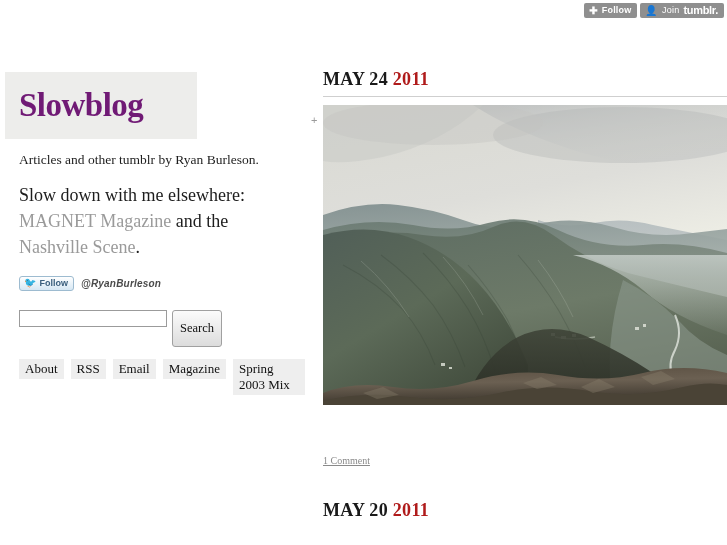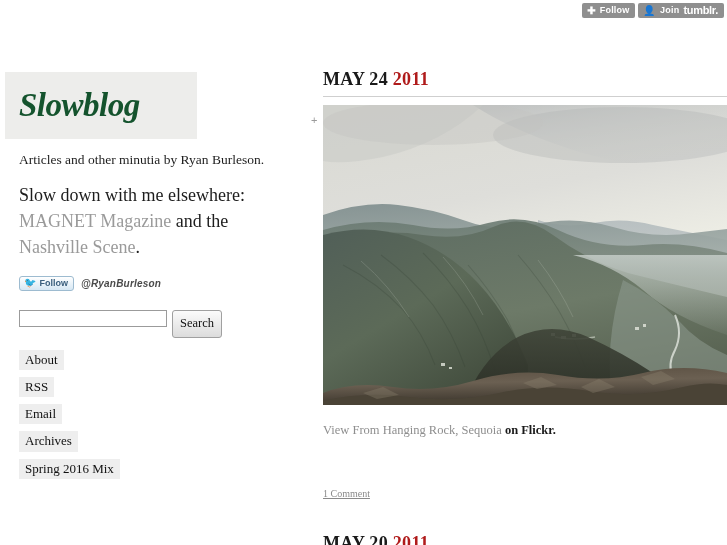--- a/index.html
+++ b/index.html
@@ -49,21 +49,21 @@
     line-height: 1;
     display: inline-block;
     color: #ffffff;
   }
   .tumblr-btn .tword {
     font-size: 11px;
     font-weight: bold;
     letter-spacing: -.3px;
   }
   .tumblr-btn .jword {
-    font-weight: bold;
+    font-weight: normal;
     font-size: 9px;
   }
 
   
   .page {
     position: absolute;
     top: 0; left: 0;
     width: 727px;
     height: 545px;
   }
@@ -79,24 +79,23 @@
     background: #ededeb;
     width: 192px;
     height: 67px;
     display: flex;
     align-items: center;
     padding-left: 14px;
     box-sizing: border-box;
   }
   .logo-text {
     font-family: "Liberation Serif", serif;
-    font-style: italic;
     font-weight: bold;
     font-size: 33px;
-    color: #14532d;
+    color: #701a75;
     letter-spacing: -.5px;
     line-height: 1;
   }
   .sidebar-body {
     padding-left: 14px;
     padding-top: 12px;
   }
   .tagline {
     font-size: 13.5px;
     color: #1d1d1d;
@@ -165,37 +164,37 @@
     height: 17px;
     box-sizing: border-box;
     border: 1px solid #9b9b9b;
     background: #ffffff;
     font-family: "Liberation Serif", serif;
     font-size: 11px;
     padding: 0 3px;
     outline: none;
   }
   .search-btn {
-    height: 28px;
+    height: 37px;
     box-sizing: border-box;
     padding: 0 7px;
     border: 1px solid #a0a0a0;
     border-radius: 3px;
     background: linear-gradient(#fbfbfb, #dcdcdc);
     font-family: "Liberation Serif", serif;
     font-size: 12.5px;
     color: #111111;
     cursor: pointer;
     line-height: 1;
   }
 
   
   .nav-list {
     display: flex;
-    flex-direction: column;
+    flex-direction: row;
     align-items: flex-start;
     gap: 7px;
   }
   .nav-link {
     background: #eeeeee;
     color: #111111;
     font-size: 13px;
     text-decoration: none;
     padding: 2px 6px;
     display: inline-block;
@@ -289,43 +288,43 @@
       <span class="tword">tumblr.</span>
     </div>
   </div>
 
   <div class="sidebar">
     <div class="logo-block">
       <span class="logo-text">Slowblog</span>
     </div>
 
     <div class="sidebar-body">
-      <p class="tagline">Articles and other minutia by Ryan Burleson.</p>
+      <p class="tagline">Articles and other tumblr by Ryan Burleson.</p>
 
       <p class="elsewhere"><span>Slow down with me elsewhere: </span><a class="glink" href="#">MAGNET Magazine</a><span> and the </span><a class="glink" href="#">Nashville Scene</a><span>.</span></p>
 
       <div class="twitter-row">
         <span class="tw-follow">
           <span class="tw-bird">🐦</span>
           <span>Follow</span>
         </span>
         <span class="tw-handle">@RyanBurleson</span>
       </div>
 
       <div class="search-row">
         <input class="search-input" type="text" placeholder="" style="">
         <button class="search-btn">Search</button>
       </div>
 
       <div class="nav-list">
         <a class="nav-link" href="#">About</a>
         <a class="nav-link" href="#">RSS</a>
         <a class="nav-link" href="#">Email</a>
-        <a class="nav-link" href="#">Archives</a>
-        <a class="nav-link" href="#">Spring 2016 Mix</a>
+        <a class="nav-link" href="#">Magazine</a>
+        <a class="nav-link" href="#">Spring 2003 Mix</a>
       </div>
     </div>
   </div>
 
   <div class="main">
 
     <h2 class="post-date"><span>MAY 24</span>
       <span class="year">2011</span>
     </h2>
     <hr class="date-rule">
@@ -434,22 +433,20 @@
         <path d="M0,300 L0,296 Q40,286 86,292 Q130,298 176,288 Q220,278 266,286 Q312,294 360,282 Q384,276 404,280 L404,300 Z" fill="#4a4336"></path>
         <g opacity="0.35" fill="#8d8370">
           <path d="M200,278 L218,272 L234,280 L214,284 Z"></path>
           <path d="M258,282 L276,274 L292,282 L270,288 Z"></path>
           <path d="M318,272 L338,266 L352,274 L330,280 Z"></path>
           <path d="M40,288 L60,282 L76,290 L54,294 Z"></path>
         </g>
       </svg>
     </div>
 
-    <p class="caption"><span>View From Hanging Rock, Sequoia</span>
-      <a class="flickr" href="#">on Flickr.</a></p>
 
     <a class="comment-link" href="#">1 Comment</a>
 
     <h2 class="post-date second"><span>MAY 20</span>
       <span class="year">2011</span>
     </h2>
     
   </div>
 
 </div>

